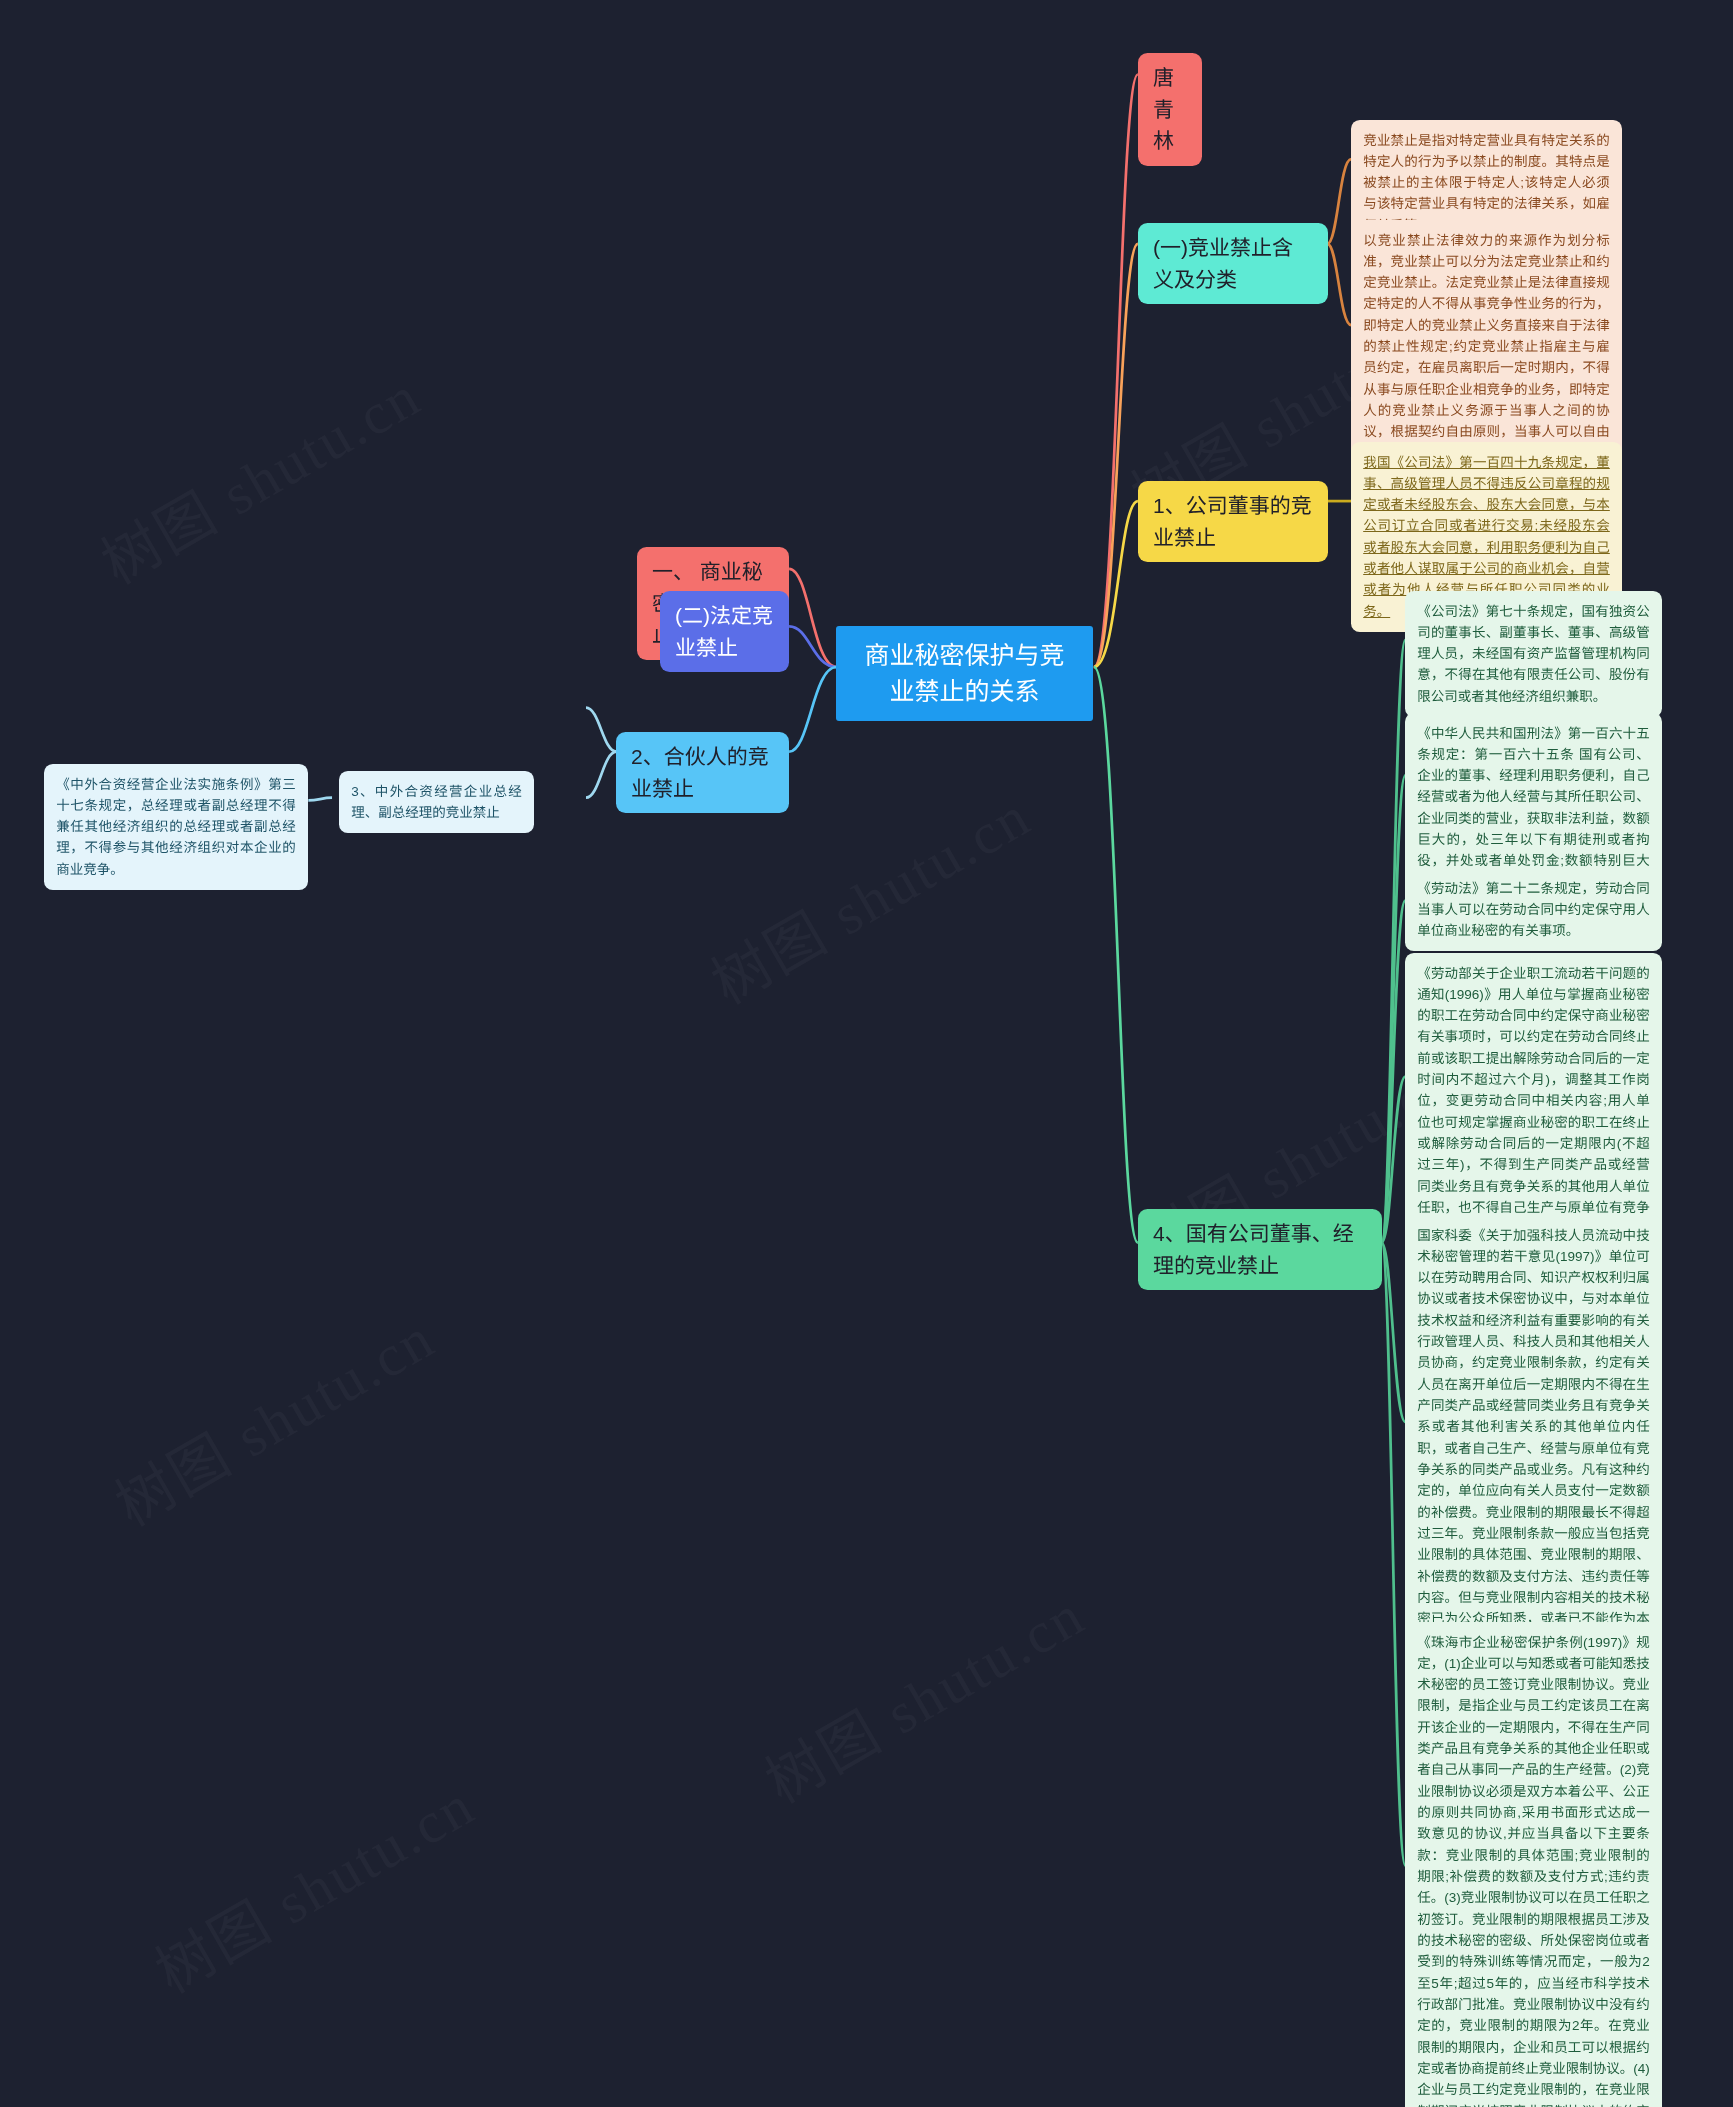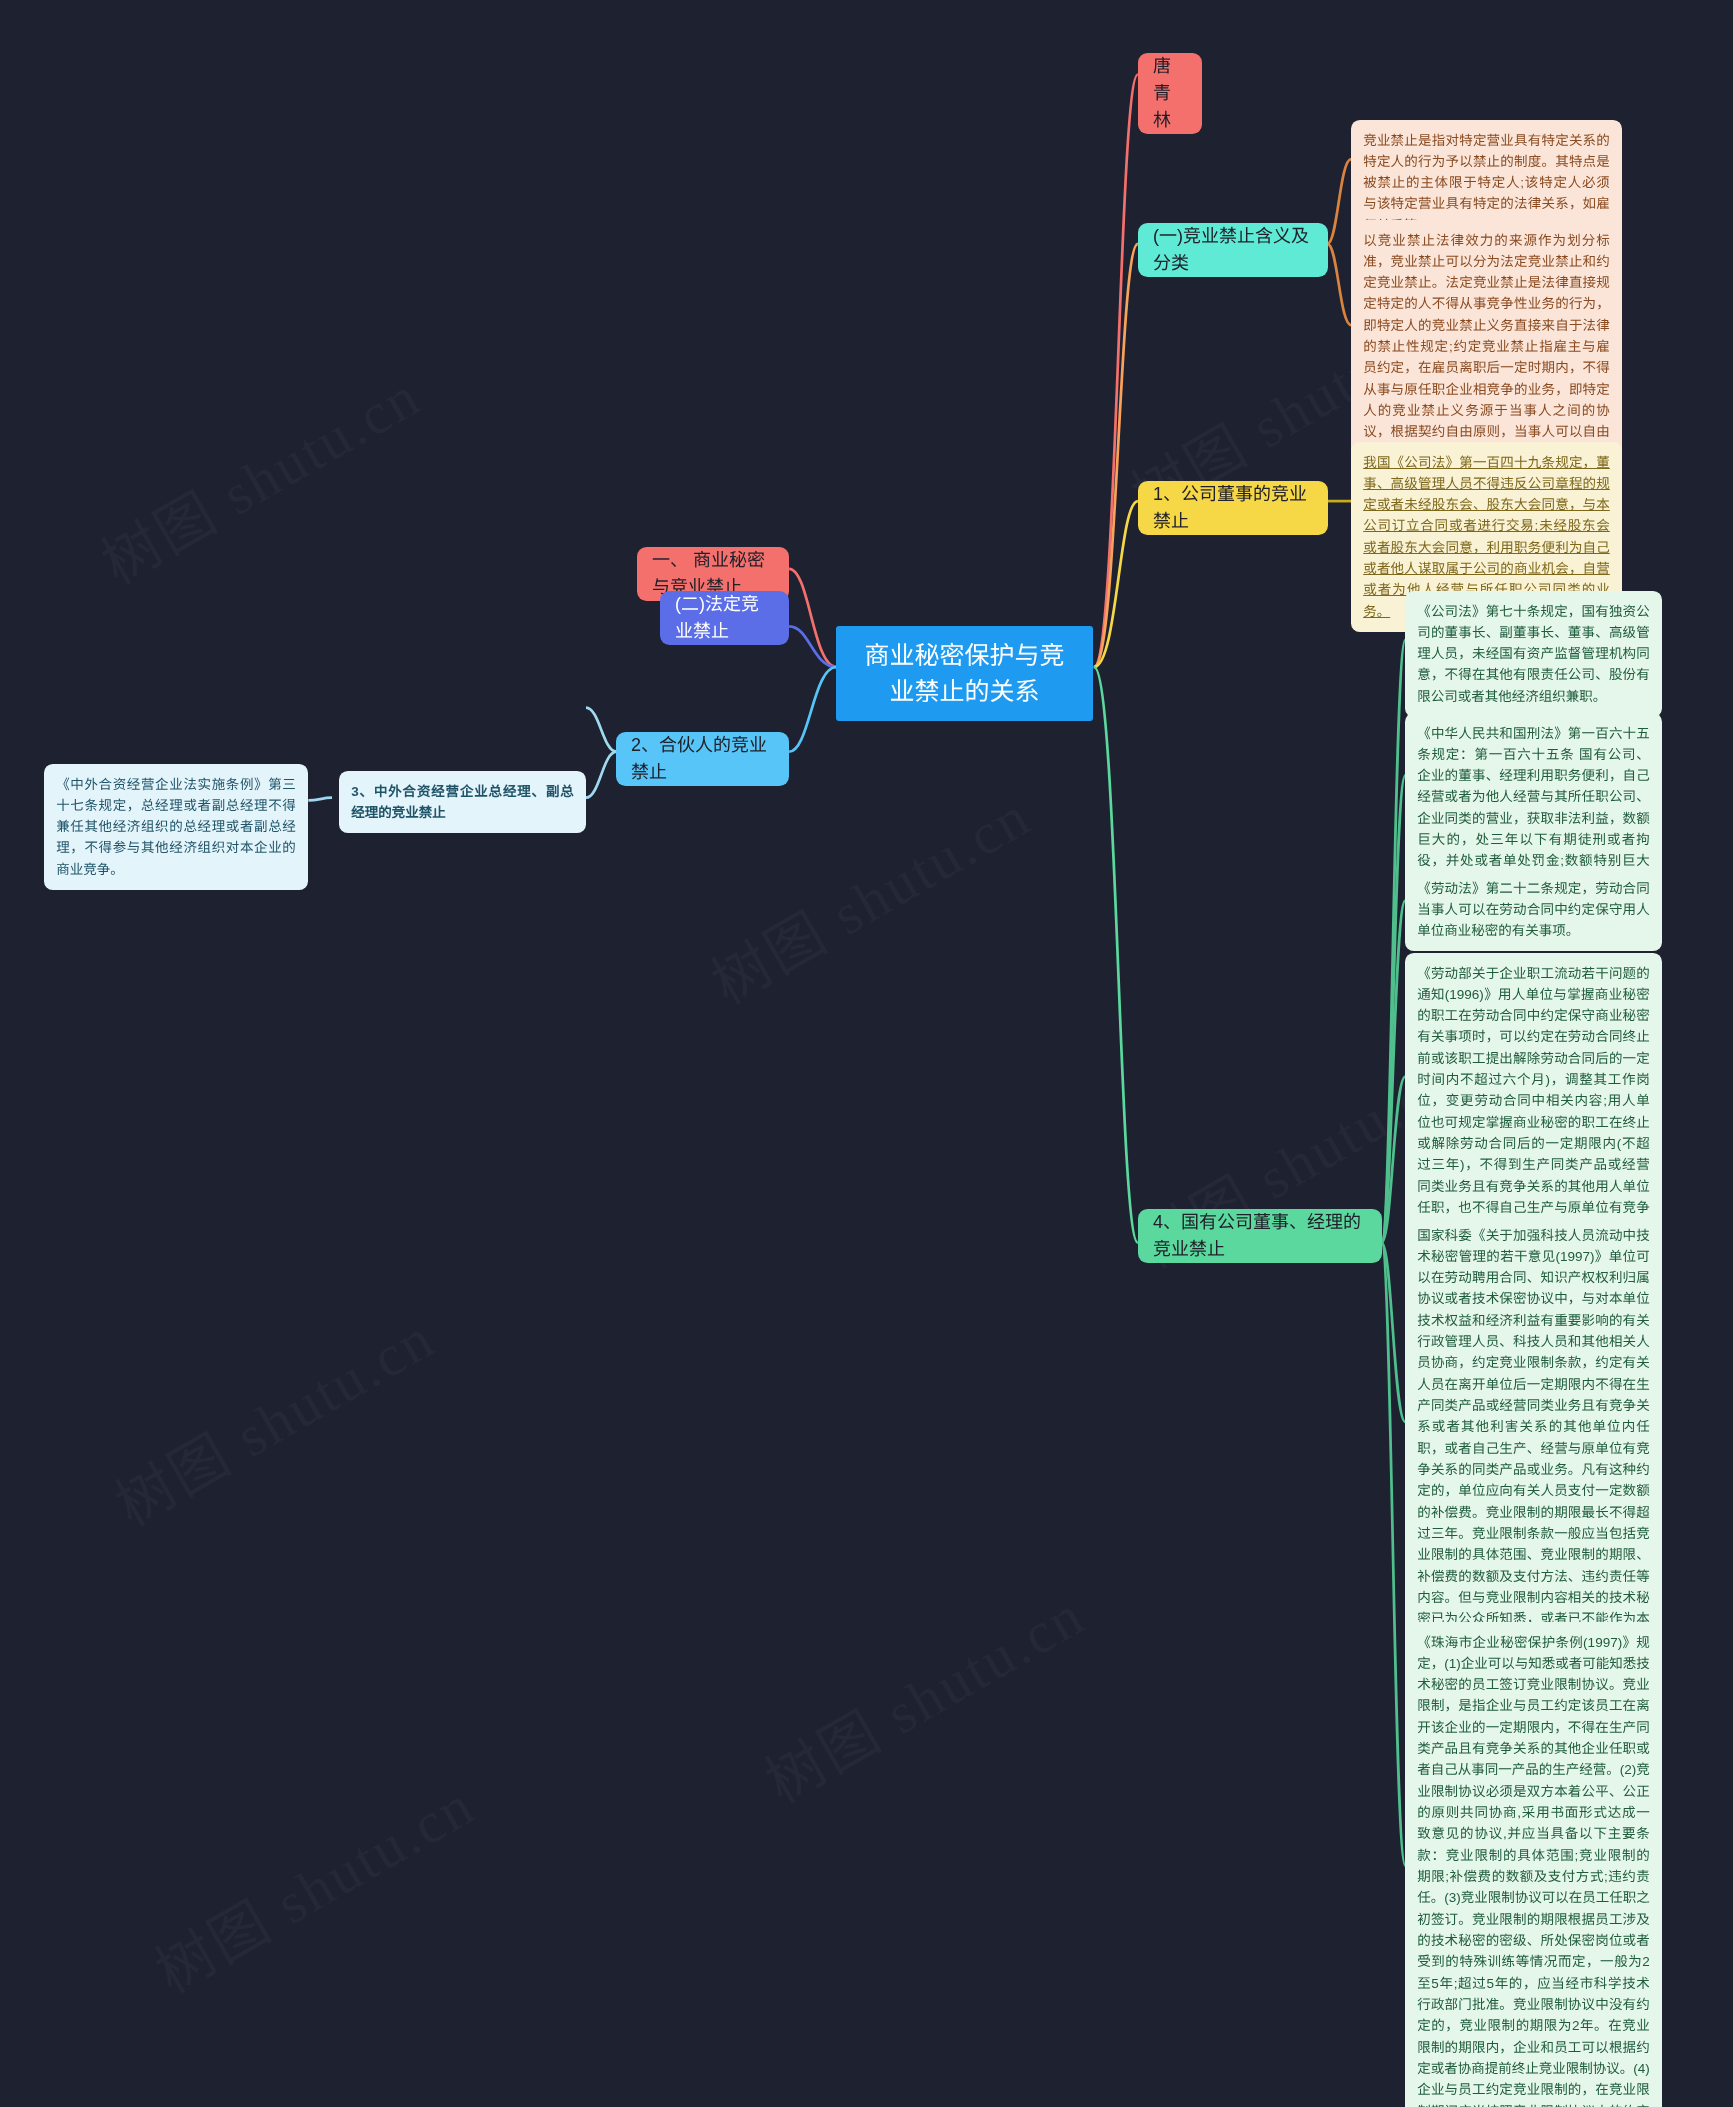--- a/index.html
+++ b/index.html
@@ -60,22 +60,22 @@
     font-size: 25px;
     padding: 12.2px 17.6px;
     text-align: center;
     justify-content: center;
     line-height: 1.42;
     border-radius: 3px;
   }
 
   
   .branch {
-    font-size: 18px;
-    padding: 0 15px;
+    font-size: 21px;
+    padding: 9px 15px;
     color: #20202a;
     border-radius: 9.5px;
   }
   .branch.red     { background: #f4706d; }
   .branch.violet  { background: #5b6ee8; color:#ffffff; }
   .branch.cyan    { background: #57c5f7; }
   .branch.orange  { background: #5eead4; }
   .branch.yellow  { background: #f6d847; }
   .branch.green   { background: #5bd89e; }
 
@@ -136,21 +136,21 @@
 
   <div class="node root" style="left:836px; top:626px; width:257px;">商业秘密保护与竞业禁止的关系</div>
 
   <div class="node branch red" style="left:637px; top:547px; width:152px;">一、 商业秘密与竞业禁止</div>
 
   <div class="node branch violet" style="left:660px; top:591px; width:129px;">(二)法定竞业禁止</div>
 
   <div class="node branch cyan" style="left:616px; top:732px; width:173px;">2、合伙人的竞业禁止</div>
 
 
-  <div class="node leaf blue" style="left:339px; top:771px; width:247px;font-weight:bold;">3、中外合资经营企业总经理、副总经理的竞业禁止</div>
+  <div class="node leaf blue" style="left:339px; top:771px; width:195px;">3、中外合资经营企业总经理、副总经理的竞业禁止</div>
 
   <div class="node leaf blue" style="left:44px; top:764px; width:264px;">《中外合资经营企业法实施条例》第三十七条规定，总经理或者副总经理不得兼任其他经济组织的总经理或者副总经理，不得参与其他经济组织对本企业的商业竞争。</div>
 
   <div class="node branch red" style="left:1138px; top:53px; width:64px;">唐青林</div>
 
   <div class="node branch orange" style="left:1138px; top:223px; width:190px;">(一)竞业禁止含义及分类</div>
 
   <div class="node leaf peach" style="left:1351px; top:120px; width:271px;">竞业禁止是指对特定营业具有特定关系的特定人的行为予以禁止的制度。其特点是被禁止的主体限于特定人;该特定人必须与该特定营业具有特定的法律关系，如雇佣关系等。</div>
 
   <div class="node leaf peach" style="left:1351px; top:220px; width:271px;">以竞业禁止法律效力的来源作为划分标准，竞业禁止可以分为法定竞业禁止和约定竞业禁止。法定竞业禁止是法律直接规定特定的人不得从事竞争性业务的行为，即特定人的竞业禁止义务直接来自于法律的禁止性规定;约定竞业禁止指雇主与雇员约定，在雇员离职后一定时期内，不得从事与原任职企业相竞争的业务，即特定人的竞业禁止义务源于当事人之间的协议，根据契约自由原则，当事人可以自由做出竞业禁止的约定，使一方或者双方互负不竞业义务。</div>

